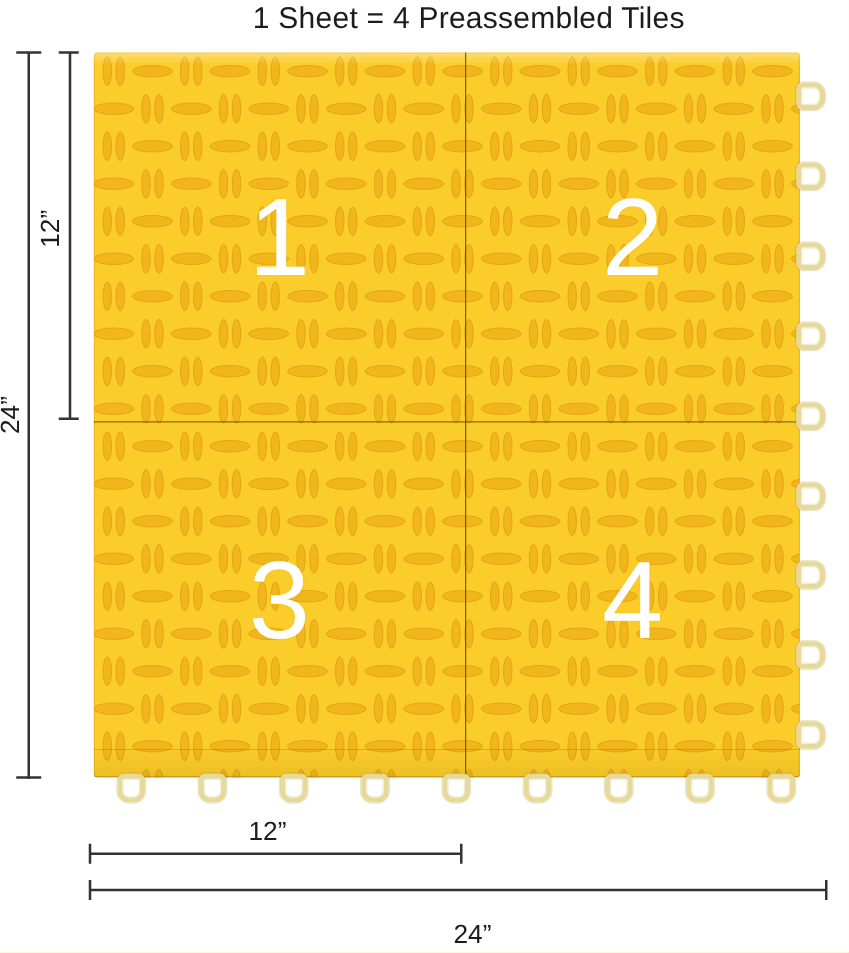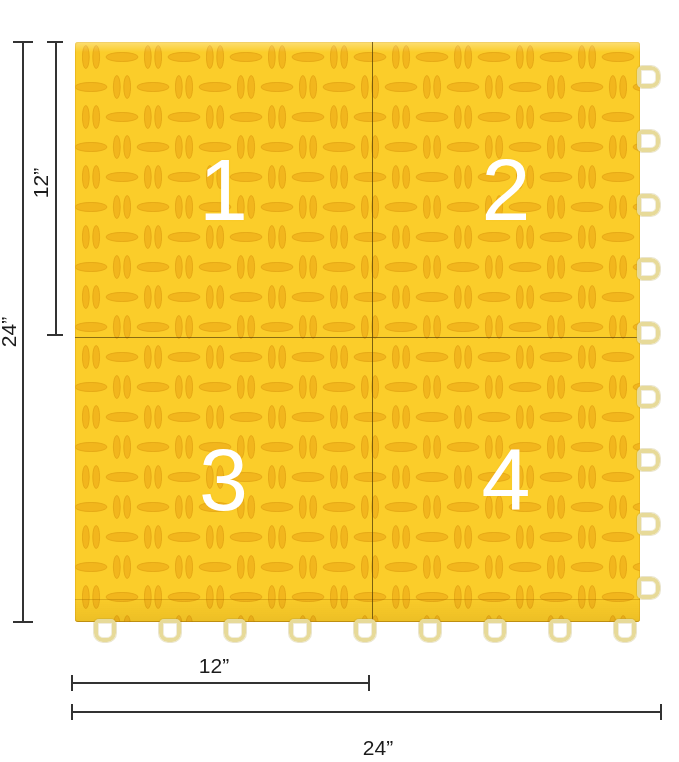--- a/index.html
+++ b/index.html
@@ -62,20 +62,21 @@
     position:absolute;font-size:21px;color:#1c1c1c;white-space:nowrap;
     transform:translate(-50%,-50%);
   }
   .dim-label.rot{transform:translate(-50%,-50%) rotate(-90deg);}
 </style>
 </head>
 <body>
 
 <div class="canvas">
 
+  <div class="title">1 Sheet = 4 Preassembled Tiles</div>
 
   <div class="sheet">
     <svg width="565" height="580" xmlns="http://www.w3.org/2000/svg">
         <ellipse cx="10.8" cy="15" rx="3.4" ry="11.5" fill="#F2B41C" stroke="#DFA013" stroke-width="0.8" opacity="0.9"></ellipse>
         <ellipse cx="21.2" cy="15" rx="3.4" ry="11.5" fill="#F2B41C" stroke="#DFA013" stroke-width="0.8" opacity="0.9"></ellipse>
         <ellipse cx="47" cy="15" rx="16" ry="4.6" fill="#F2B41C" stroke="#DFA013" stroke-width="0.8" opacity="0.9"></ellipse>
         <ellipse cx="72.8" cy="15" rx="3.4" ry="11.5" fill="#F2B41C" stroke="#DFA013" stroke-width="0.8" opacity="0.9"></ellipse>
         <ellipse cx="83.2" cy="15" rx="3.4" ry="11.5" fill="#F2B41C" stroke="#DFA013" stroke-width="0.8" opacity="0.9"></ellipse>
         <ellipse cx="109" cy="15" rx="16" ry="4.6" fill="#F2B41C" stroke="#DFA013" stroke-width="0.8" opacity="0.9"></ellipse>
         <ellipse cx="134.8" cy="15" rx="3.4" ry="11.5" fill="#F2B41C" stroke="#DFA013" stroke-width="0.8" opacity="0.9"></ellipse>

